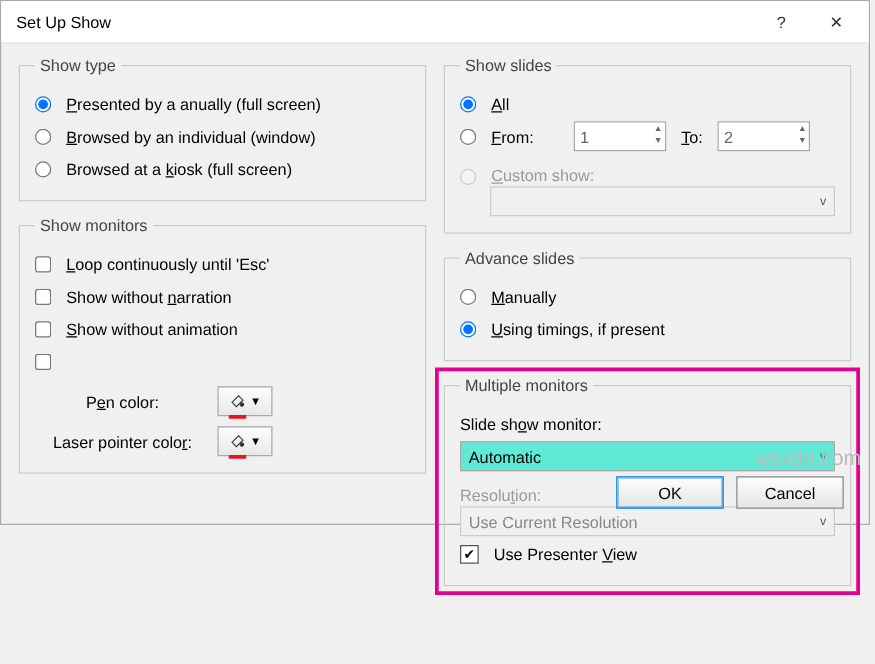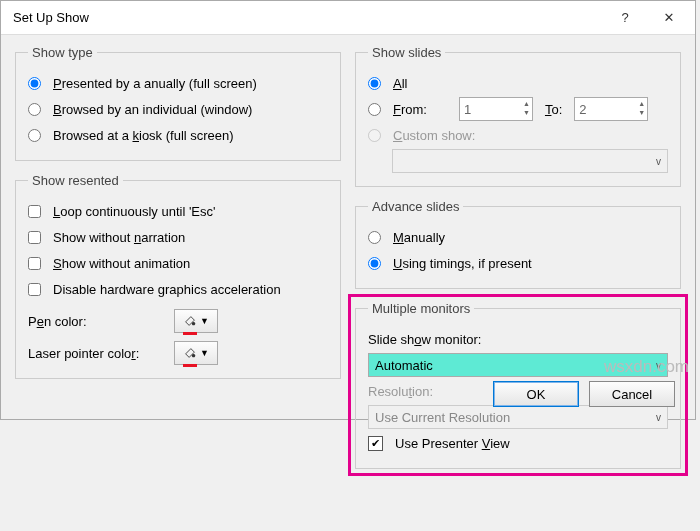--- a/index.html
+++ b/index.html
@@ -9,31 +9,31 @@
 .title { flex: 1; font-size: 13px; }
 .tb-btn { width: 44px; height: 30px; display: flex; align-items: center; justify-content: center; color: #333; }
 .content { display: flex; padding: 10px 14px 0 14px; gap: 14px; }
 .col { flex: 1; display: flex; flex-direction: column; }
 fieldset { border: 1px solid #ccc; margin: 0 0 12px 0; padding: 10px 12px 12px 12px; }
 legend { padding: 0 4px; color: #444; }
 .row { display: flex; align-items: center; height: 26px; gap: 6px; }
 .row input[type=radio], .row input[type=checkbox] { margin: 0 6px 0 0; }
 .row label { cursor: default; }
 .u { text-decoration: underline; }
-.disabled { color: #999; }
+.disabled { color: #999; align-items: flex-end; }
 .spin { width: 74px; height: 24px; border: 1px solid #aaa; background: #fff; display: flex; align-items: center; padding: 0 4px; position: relative; color: #666; }
 .spin .arrows { position: absolute; right: 2px; top: 1px; display: flex; flex-direction: column; font-size: 7px; line-height: 9px; color: #666; }
 .combo { width: 100%; height: 24px; border: 1px solid #aaa; background: #5eead4; display: flex; align-items: center; padding: 0 6px; justify-content: space-between; }
 .combo.disabled { background: #f0f0f0; color: #888; border-color: #ccc; }
 .combo .caret { font-size: 10px; color: #555; }
 .color-btn { width: 44px; height: 24px; border: 1px solid #aaa; background: linear-gradient(#fdfdfd,#e8e8e8); display: inline-flex; align-items: center; justify-content: center; gap: 3px; }
 .bucket { width: 14px; height: 14px; position: relative; }
 .bucket svg { width: 14px; height: 14px; }
 .swatch { width: 14px; height: 3px; background: #e81123; margin-top: 1px; }
-.label-col { width: 140px; }
+.label-col { width: 140px; text-align: center; }
 .highlight { border: 3px solid #e3008c; padding: 4px; margin: -7px -7px 4px -7px; }
 .buttons { position: absolute; right: 20px; bottom: 12px; display: flex; gap: 10px; }
 button.dlg { width: 86px; height: 26px; border: 1px solid #888; background: linear-gradient(#fdfdfd,#e5e5e5); }
 button.dlg.default { border: 1px solid #0078d7; box-shadow: inset 0 0 0 1px #7eb4ea; }
 .watermark { position: absolute; right: 6px; bottom: 42px; font-size: 17px; color: #bbb; pointer-events:none;}
 .check { display:inline-flex; width:15px; height:15px; border:1px solid #555; align-items:center; justify-content:center; font-size:11px; margin-right:6px; background:#fff;}
 </style>
 </head>
 <body>
 
@@ -61,36 +61,35 @@
             <input type="radio" name="st" style="">
             <label><span class="u">B</span>rowsed by an individual (window)</label>
           </div>
         <div class="row">
             <input type="radio" name="st" style="">
             <label>Browsed at a <span class="u">k</span>iosk (full screen)</label>
           </div>
       </fieldset>
 
       <fieldset>
-        <legend>Show resented</legend>
+        <legend>Show monitors</legend>
         <div class="row">
             <input type="checkbox" style="">
             <label><span class="u">L</span>oop continuously until 'Esc'</label>
           </div>
         <div class="row">
             <input type="checkbox" style="">
             <label>Show without <span class="u">n</span>arration</label>
           </div>
         <div class="row">
             <input type="checkbox" style="">
             <label><span class="u">S</span>how without animation</label>
           </div>
         <div class="row">
             <input type="checkbox" style="">
-            <label>Disable hardware <span class="u">g</span>raphics acceleration</label>
           </div>
         <div class="row" style="margin-top:6px;">
           <div class="label-col">P<span class="u">e</span>n color:</div>
           <div class="color-btn">
             <span class="bucket"><svg viewBox="0 0 16 16">
                   <path d="M3 9 L9 3 L13 7 L7 13 Z" fill="none" stroke="#333"></path>
                   <path d="M12 9 a2 2 0 1 0 0.1 0" fill="#333"></path>
                 </svg><div class="swatch"></div></span>
             <span style="font-size:9px;">▼</span>
           </div>

